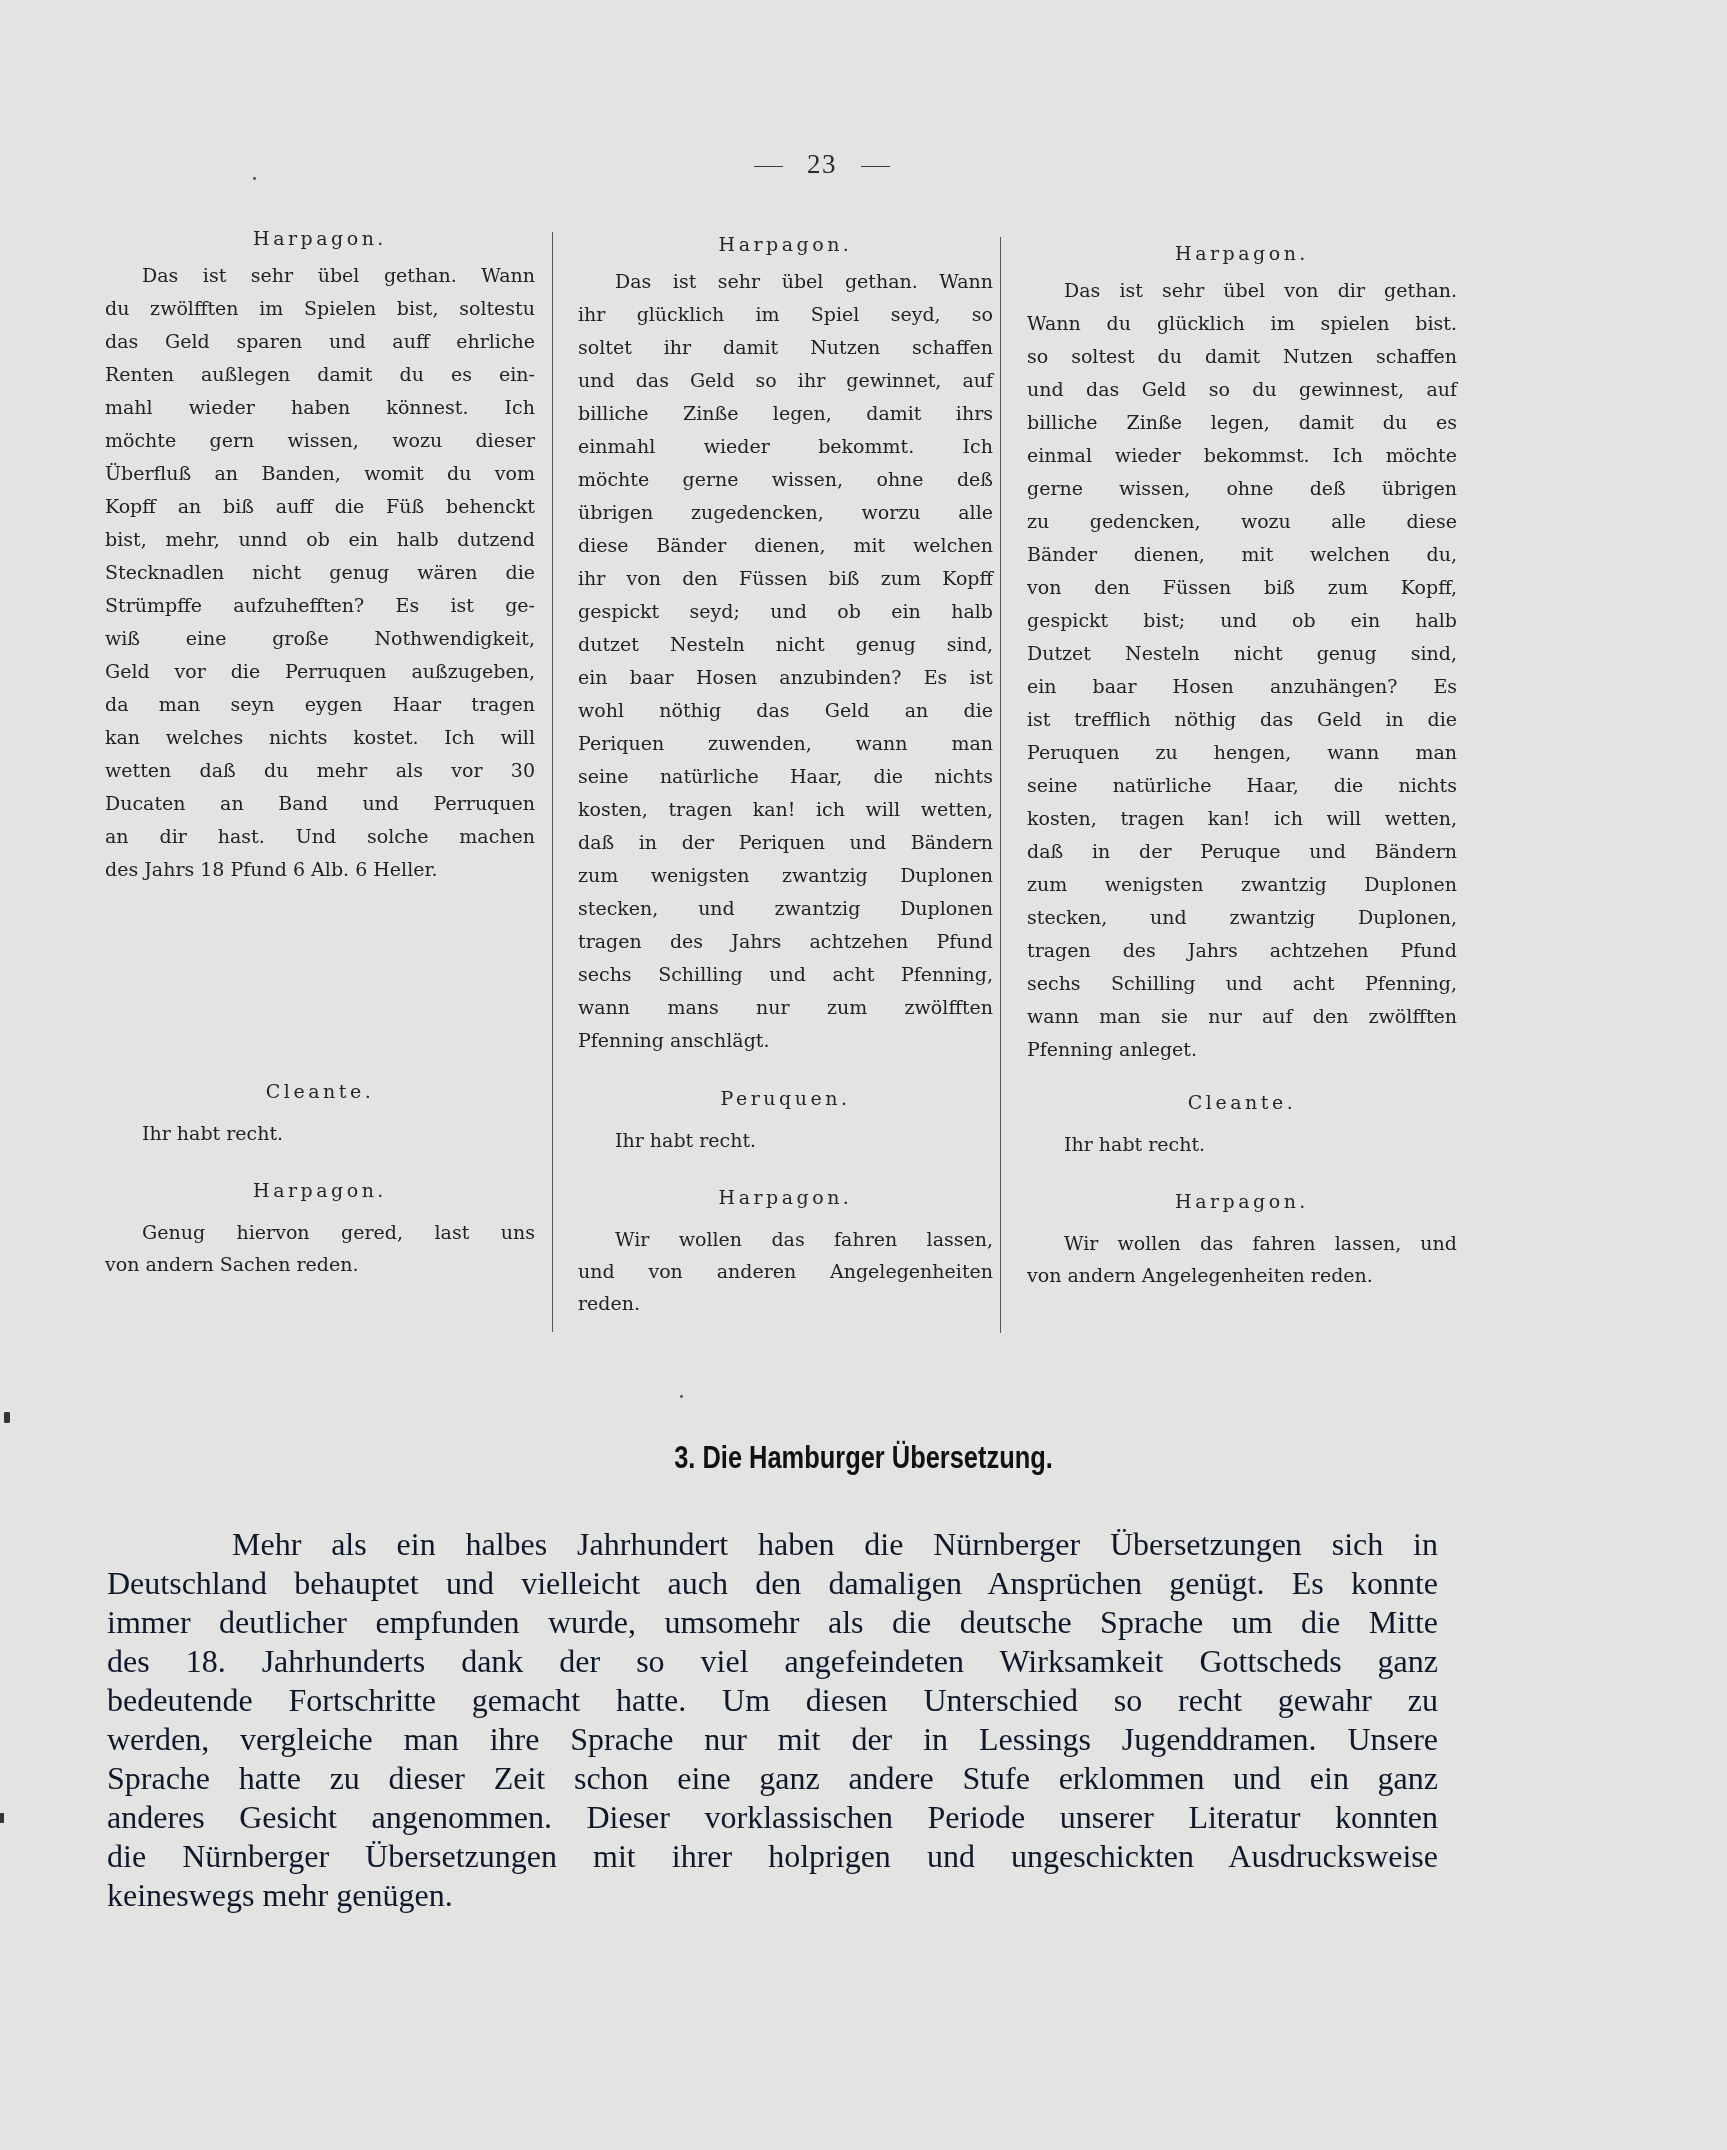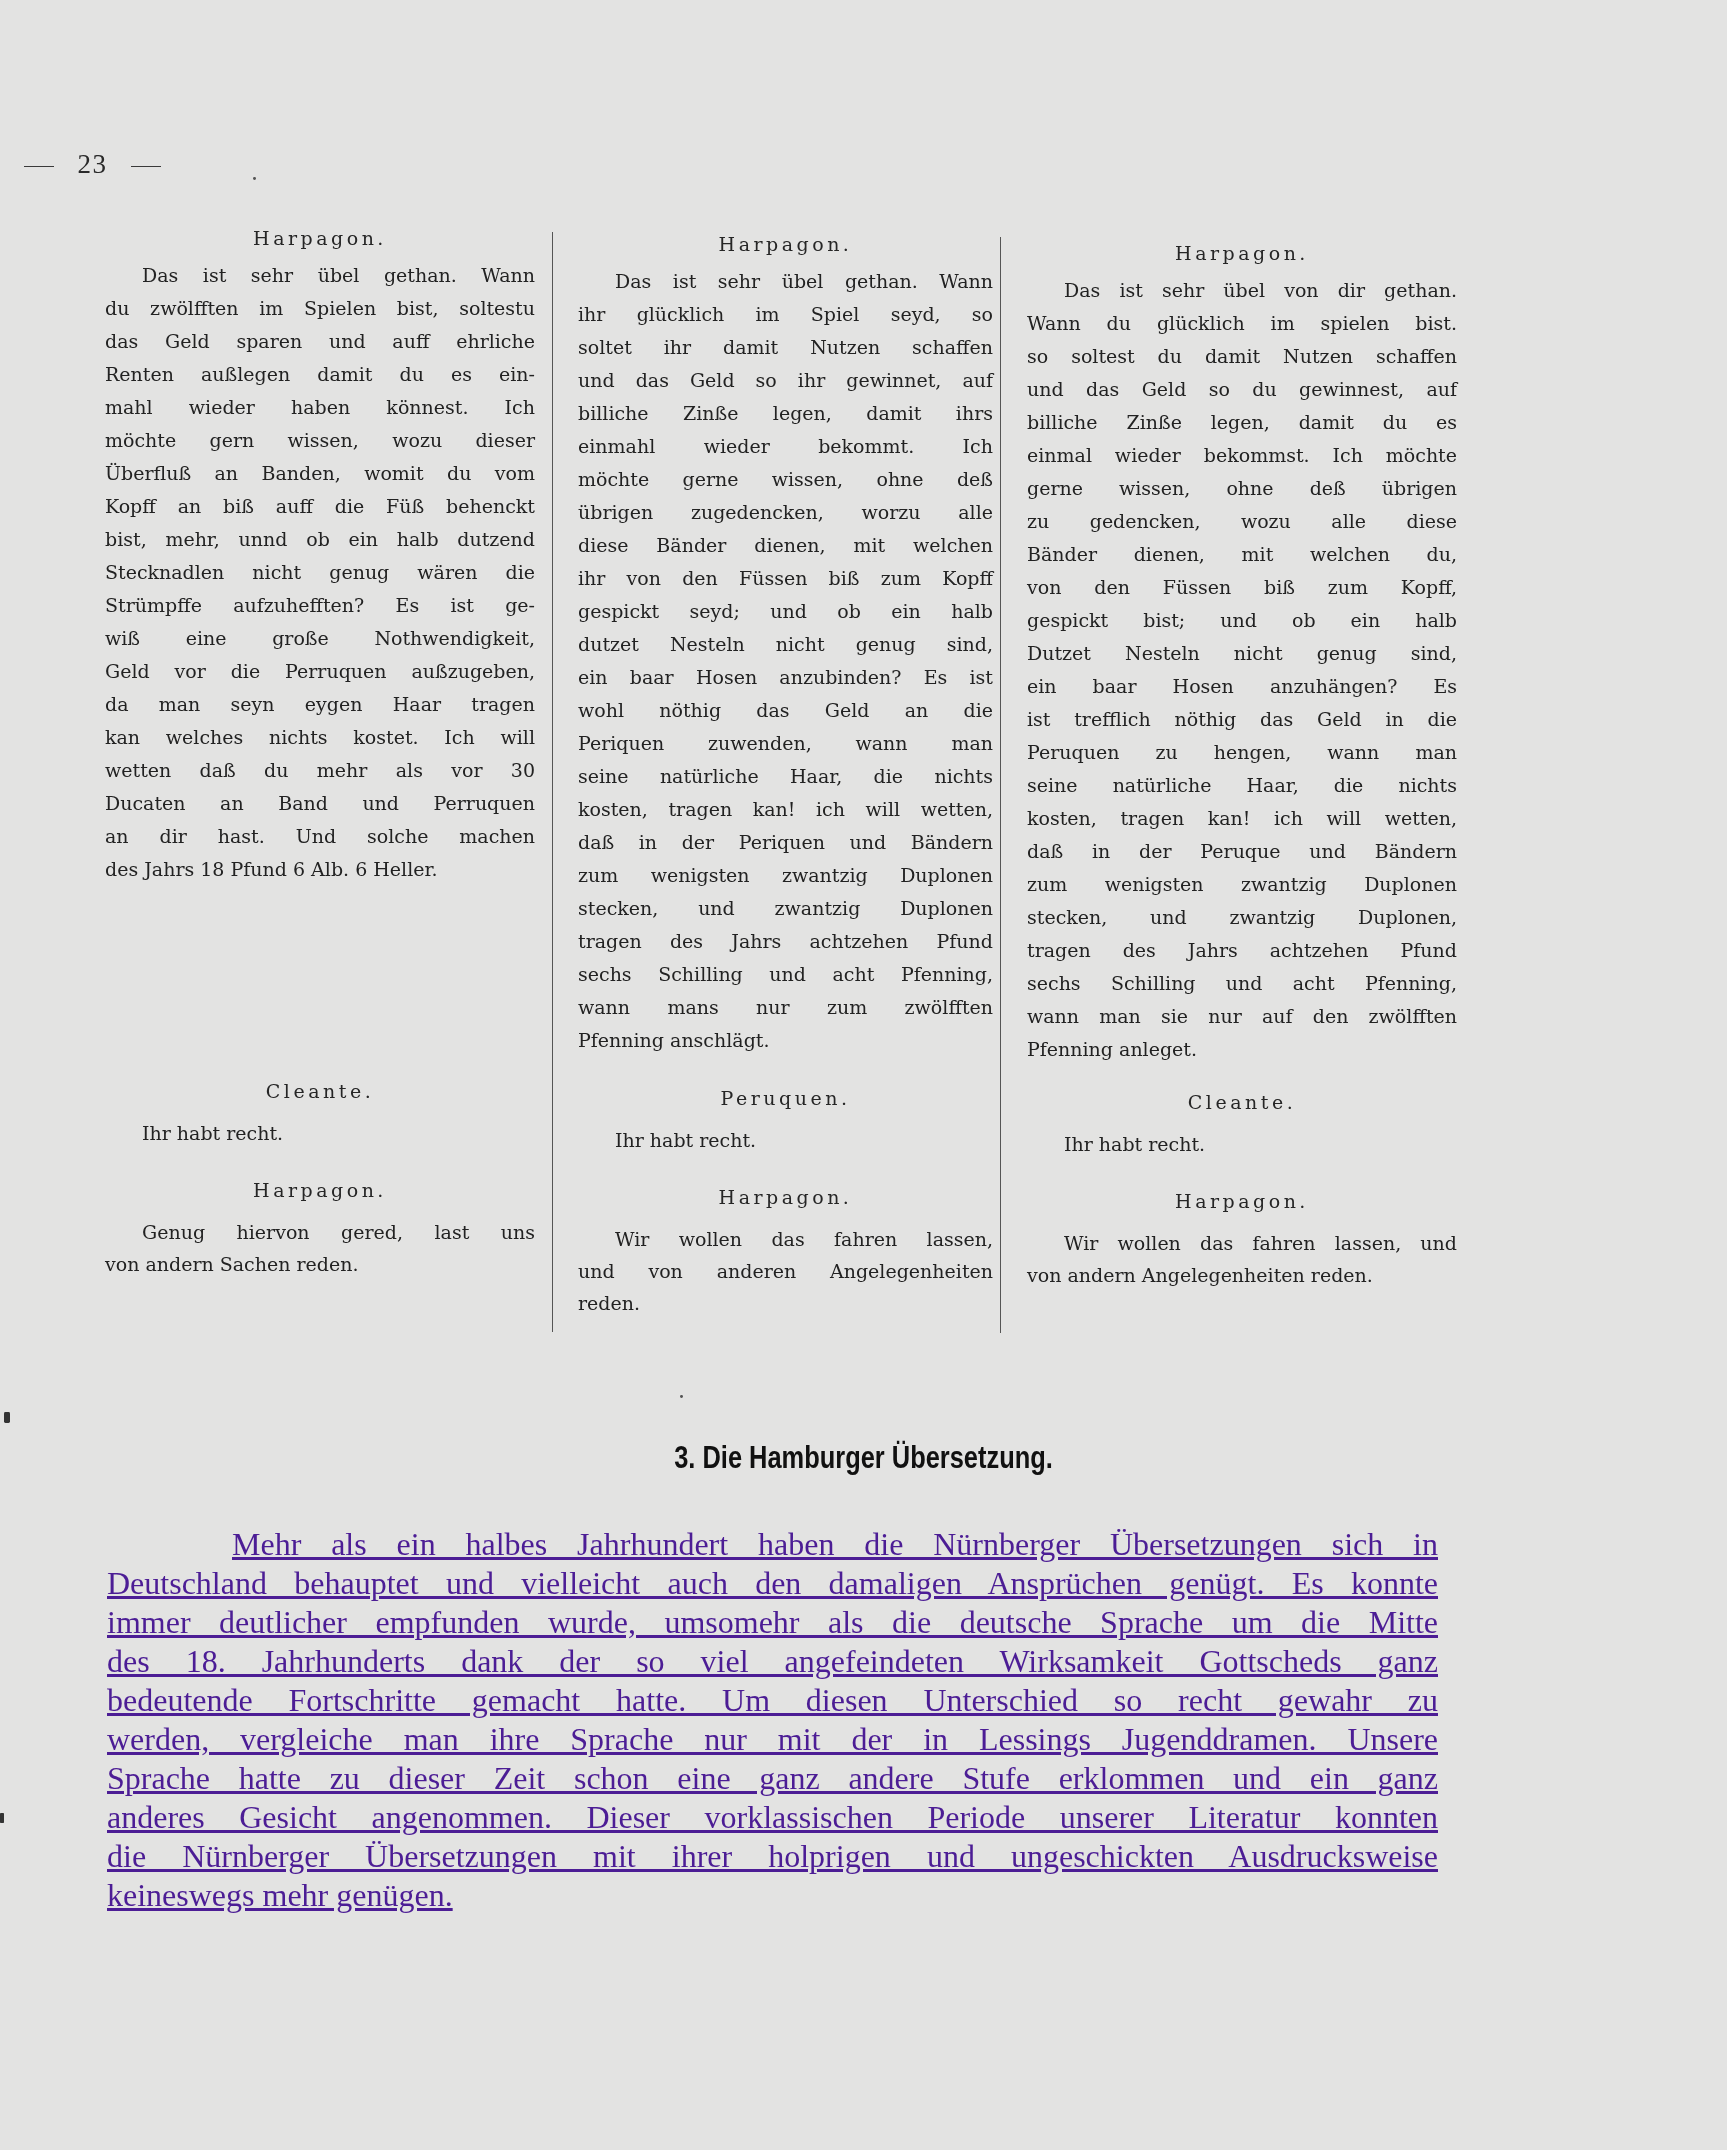--- a/index.html
+++ b/index.html
@@ -6,21 +6,21 @@
   body {
     width: 1727px; height: 2151px;
     background: #e3e3e2;
     position: relative;
     overflow: hidden;
     color: #1c1c1c;
     font-family: "DejaVu Serif", serif;
   }
   .page-number {
     position: absolute; left: 0; width: 1644px; top: 149px;
-    text-align: left;
+    text-align: center;
     font-family: "Liberation Serif", serif;
     font-size: 27px; letter-spacing: 1.4px; color: #2a2a2a;
   }
   .page-number .dash { display: inline-block; width: 29.5px; height: 1.4px; background: #3a3a3a; vertical-align: middle; margin: 0 24px; }
 
   .col {
     position: absolute;
     font-family: "DejaVu Serif", serif;
     font-size: 19px;
     line-height: 33px;
@@ -61,22 +61,21 @@
     font-size: 31px;
     transform: scaleX(0.82);
     color: #111;
   }
 
   .body-text {
     position: absolute; left: 107px; top: 1525px; width: 1331px;
     font-family: "Liberation Serif", serif;
     font-size: 32px;
     line-height: 39px;
-    color: #4c1d95;
-    text-decoration: underline;
+    color: #0f172a;
   }
   .body-text .line { display: block; text-align: justify; text-align-last: justify; white-space: nowrap; }
   .body-text .line.indent { padding-left: 125px; }
   .body-text .line.last { text-align-last: left; }
 
   .speck { position: absolute; background: #555; border-radius: 50%; }
 </style>
 </head>
 <body>
 

